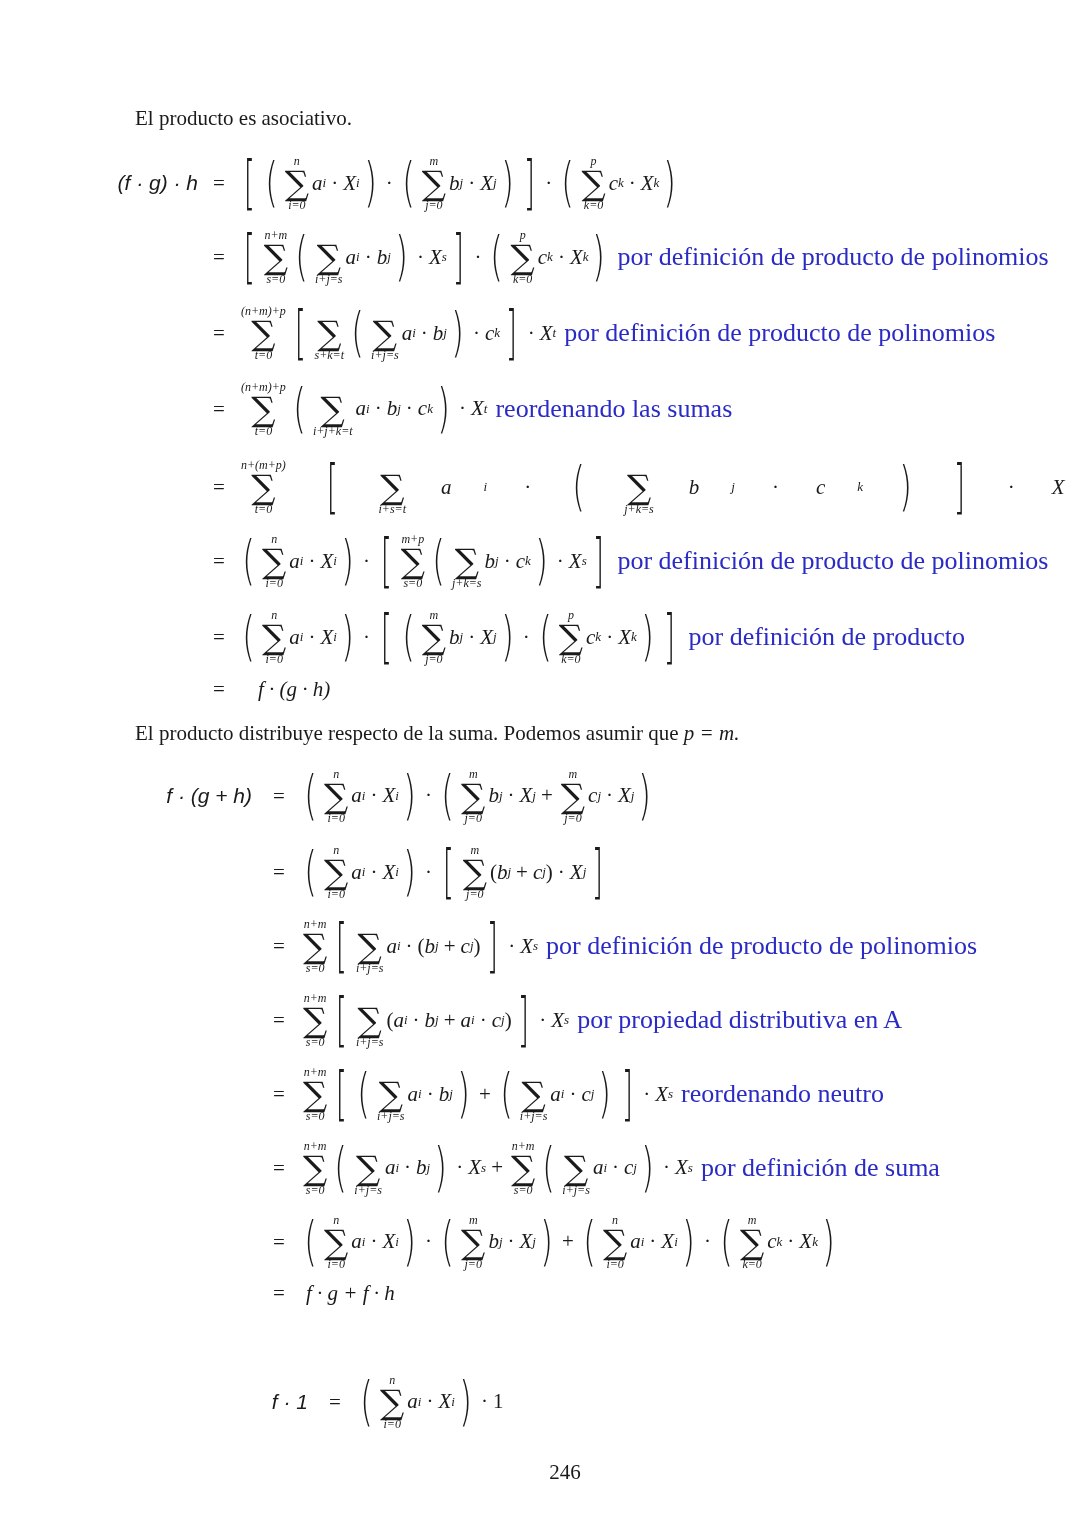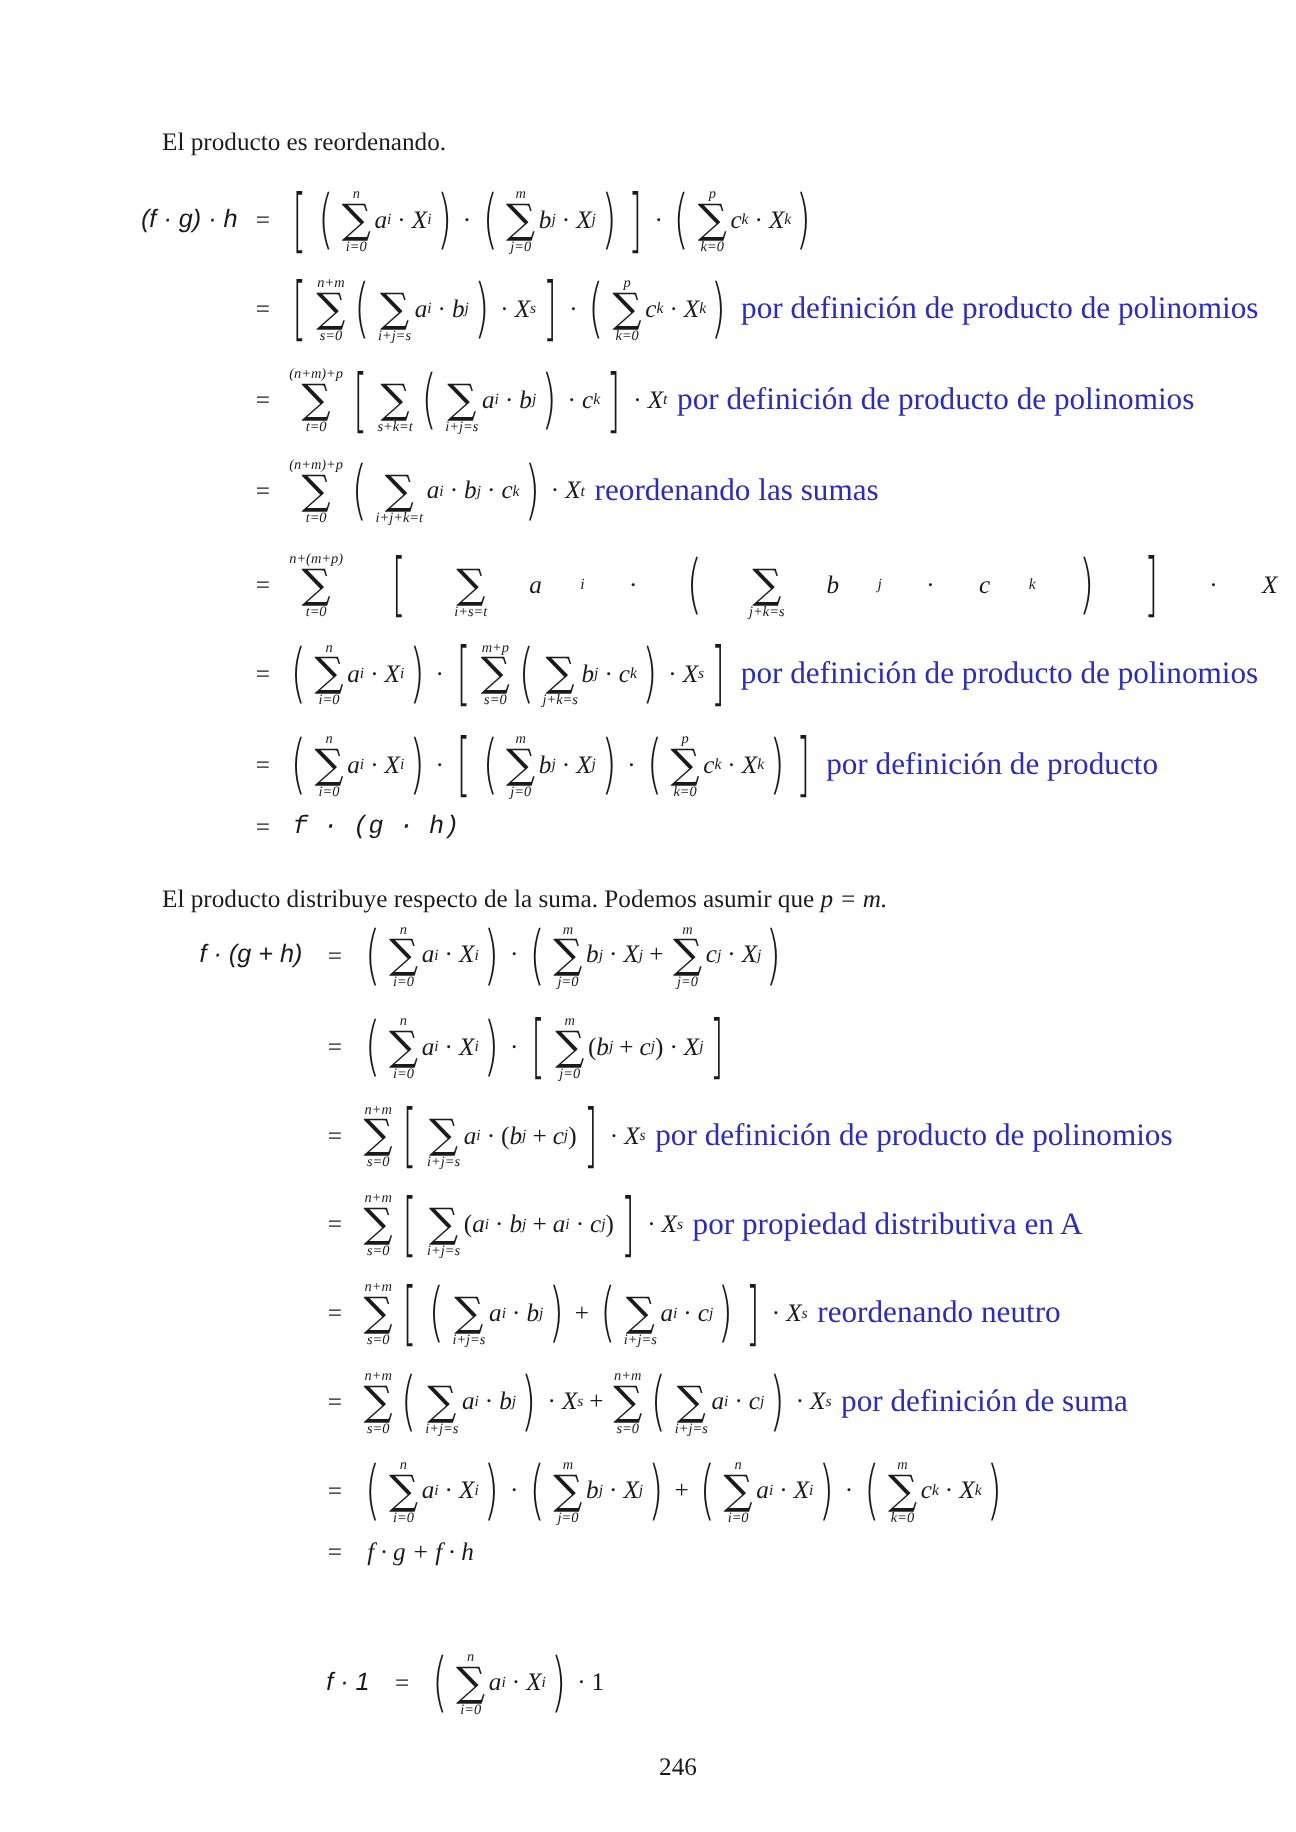--- a/index.html
+++ b/index.html
@@ -37,21 +37,21 @@
     position: absolute; left: 0; width: 1130px; text-align: center; top: 1460px;
     font-family: "Liberation Serif", serif; font-size: 21px;
   }
   .dot { margin: 0 5px; }
 </style>
 </head>
 <body>
 
 <div class="page">
 
-  <div class="para" style="top:106px;">El producto es reordenando.</div>
+  <div class="para" style="top:106px;">El producto es asociativo.</div>
 
   <div class="row" style="left:110px; top:150px; height:66px;">
     <span class="lhs" style="width:88px;">(f · g) · h</span>
     <span class="eq" style="margin-left:6px;">=</span>
     <span class="m" style="margin-left:4px;">
       <span class="br">[</span>
         <span class="big">(</span>
       <span class="sum">
           <span class="lim">n</span>
           <span class="sig">∑</span>
@@ -323,24 +323,24 @@
         <i>X</i>
         <sup><i>k</i></sup>
       <span class="big">)</span>
         <span class="br">]</span>
     </span>
     <span class="note">por definición de producto</span>
   </div>
 
   <div class="row" style="left:204px; top:674px; height:30px;">
     <span class="eq">=</span>
-    <span class="m" style="margin-left:10px; font-style:italic;font-family:Liberation Mono, monospace;">f · (g · h)</span>
-  </div>
-
-  <div class="para" style="top:737px;">
+    <span class="m" style="margin-left:24px; font-style:italic;">f · (g · h)</span>
+  </div>
+
+  <div class="para" style="top:721px;">
     <span>El producto distribuye respecto de la suma. Podemos asumir que </span><i>p = m.</i>
   </div>
 
   <div class="row" style="left:150px; top:762px; height:68px;">
     <span class="lhs" style="width:102px;">f · (g + h)</span>
     <span class="eq" style="margin-left:12px;">=</span>
     <span class="m" style="margin-left:6px;">
       <span class="big">(</span>
       <span class="sum">
           <span class="lim">n</span>

